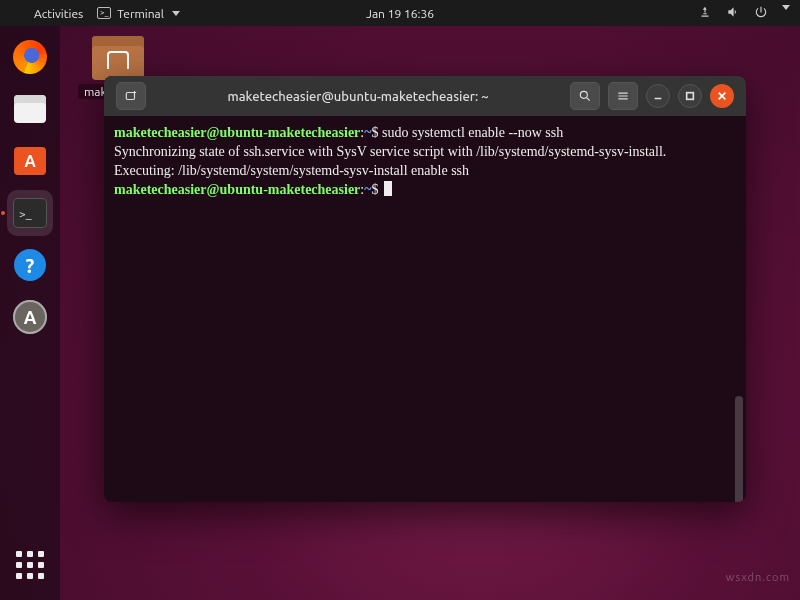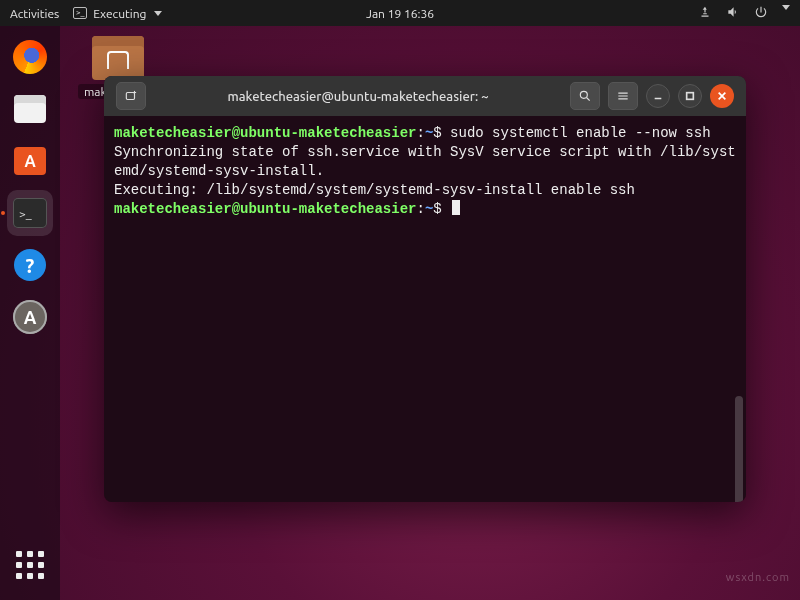--- a/index.html
+++ b/index.html
@@ -10,21 +10,21 @@
       overflow: hidden; position: relative;
       color: #e6e6e6;
     }
     
     .topbar {
       height: 26px; background: #1b1b1b; color: #e6e6e6;
       display: flex; align-items: center; font-size: 12px;
       padding: 0 10px; justify-content: space-between;
       position: relative; z-index: 5;
     }
-    .topbar-left, .topbar-right { display: flex; align-items: flex-start; gap: 14px; }
+    .topbar-left, .topbar-right { display: flex; align-items: flex-start; gap: 14px; margin-left: 24px; }
     .topbar-center { position: absolute; left: 50%; transform: translateX(-50%); }
     .topbar .app-ind { display: flex; align-items: center; gap: 6px; }
     .term-glyph {
       width: 14px; height: 12px; border: 1px solid #bbb; border-radius: 2px;
       display: inline-flex; align-items: center; justify-content: center;
       font-size: 8px; line-height: 1;
     }
     .tri-down {
       width: 0; height: 0; border-left: 4px solid transparent;
       border-right: 4px solid transparent; border-top: 5px solid #ccc;
@@ -147,21 +147,21 @@
       width: 24px; height: 24px; border-radius: 50%;
       display: flex; align-items: center; justify-content: center;
       color: #ddd; font-size: 12px;
     }
     .wctrl.min, .wctrl.max { background: #3d3d3d; border: 1px solid #555; }
     .wctrl.close { background: #e95420; color: #fff; }
     .wctrl svg { width: 10px; height: 10px; stroke: currentColor; stroke-width: 2; fill: none; }
 
     .term-body {
       flex: 1; background: #1e0a16; padding: 8px 10px;
-      font-family: Liberation Mono, monospace;
+      font-family: Liberation Serif, serif;
       font-size: 14px; line-height: 1.35; color: #eee;
       white-space: pre-wrap; word-break: break-all;
       position: relative;
     }
     .p-user { color: #7fff66; font-weight: bold; }
     .p-host { color: #7fff66; font-weight: bold; }
     .p-at   { color: #7fff66; font-weight: bold; }
     .p-colon{ color: #eee; }
     .p-path { color: #6aa7ff; font-weight: bold; }
     .p-doll { color: #eee; }
@@ -180,21 +180,21 @@
           color: rgba(255,255,255,0.25); letter-spacing: 1px; z-index: 2; }
   </style>
 </head>
 <body>
 
 <div class="topbar">
   <div class="topbar-left">
     <span>Activities</span>
     <span class="app-ind">
       <span class="term-glyph">&gt;_</span>
-      <span>Executing</span>
+      <span>Terminal</span>
       <span class="tri-down"></span>
     </span>
   </div>
   <div class="topbar-center">Jan 19  16:36</div>
   <div class="topbar-right">
     <span>
       <svg viewBox="0 0 24 24">
           <path d="M12 3l3 5h-2v5h-2V8H8l4-5zM6 18h12v2H6zM9 14h6v2H9z"></path>
         </svg>
     </span>

